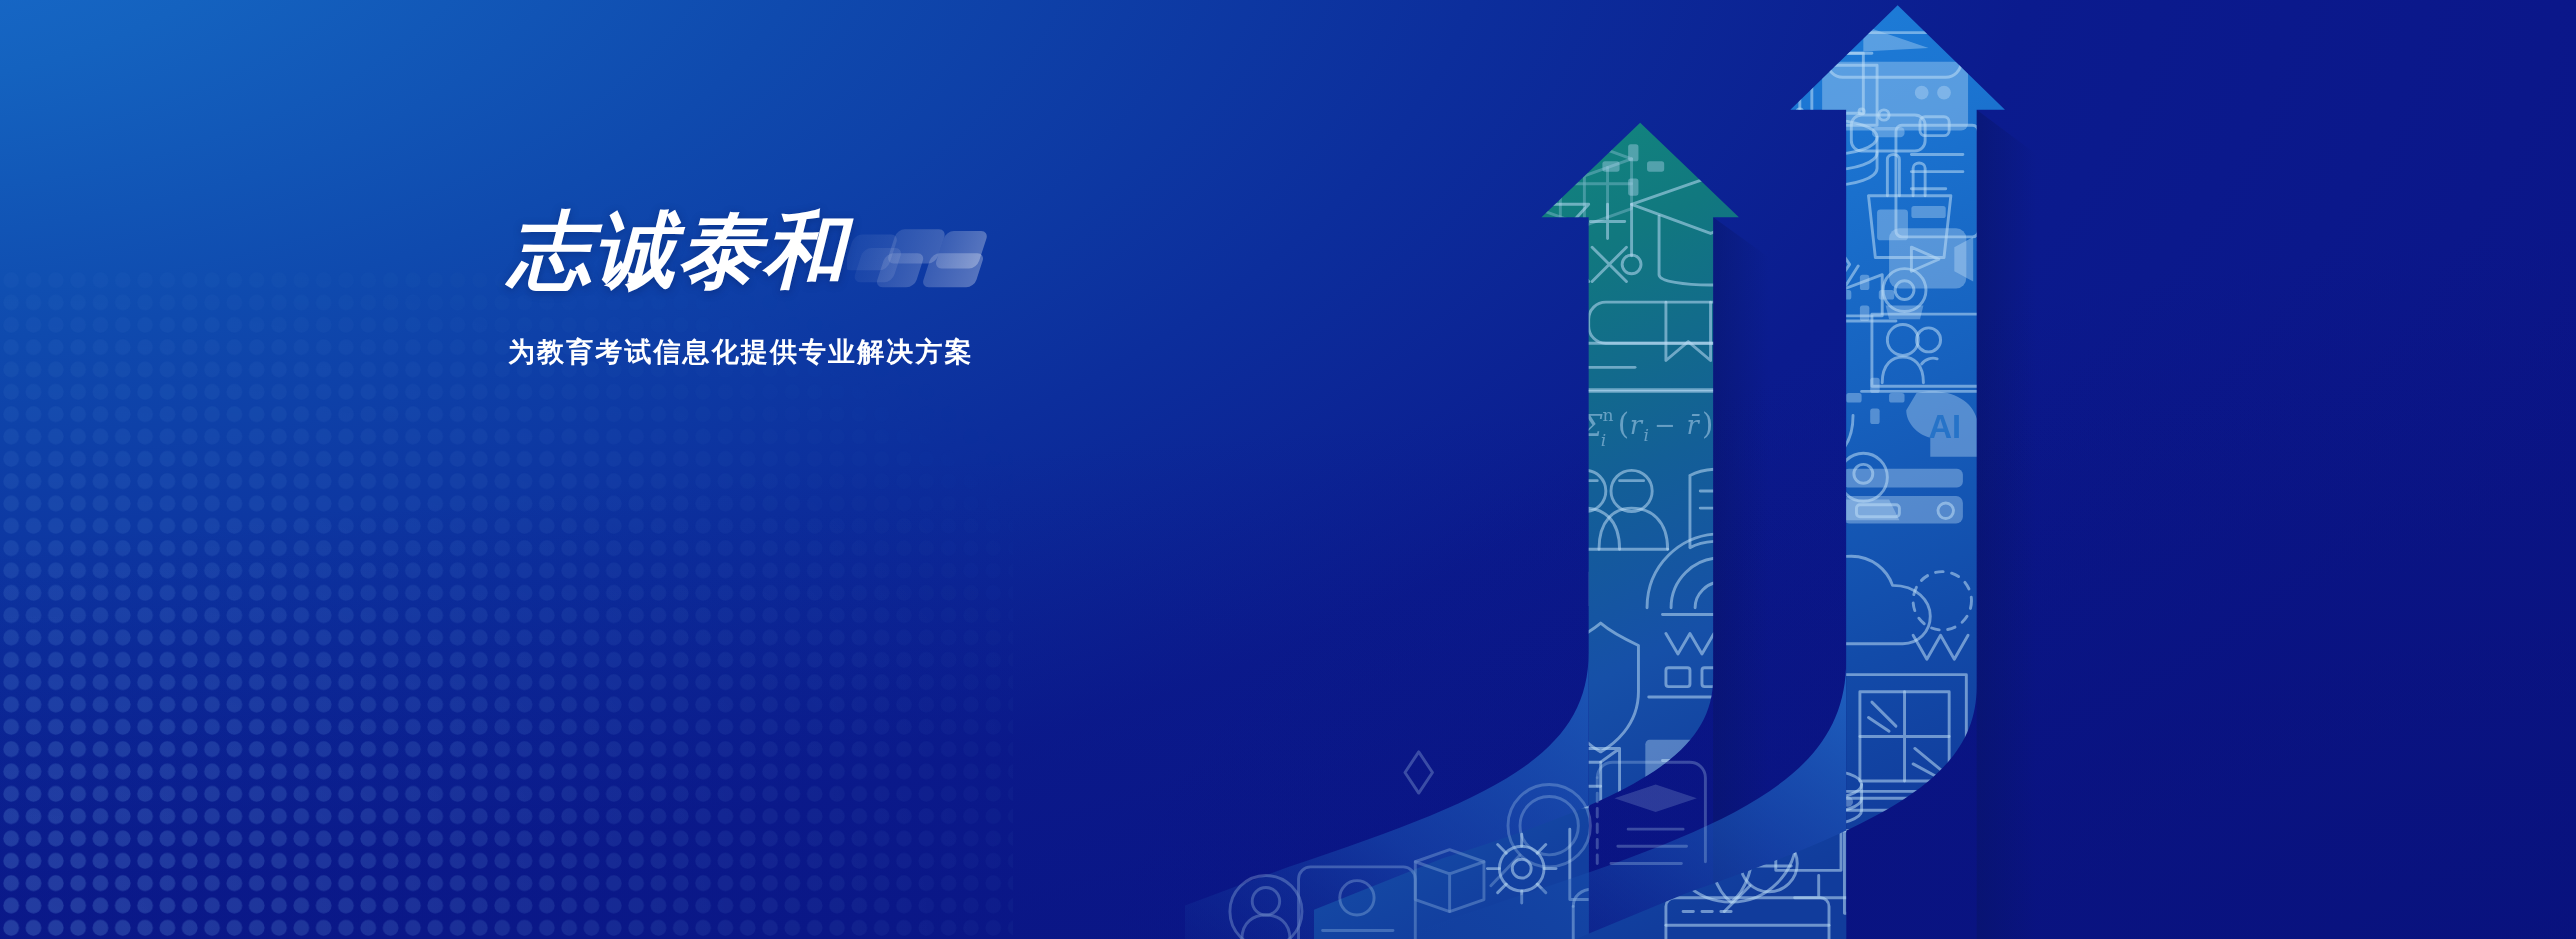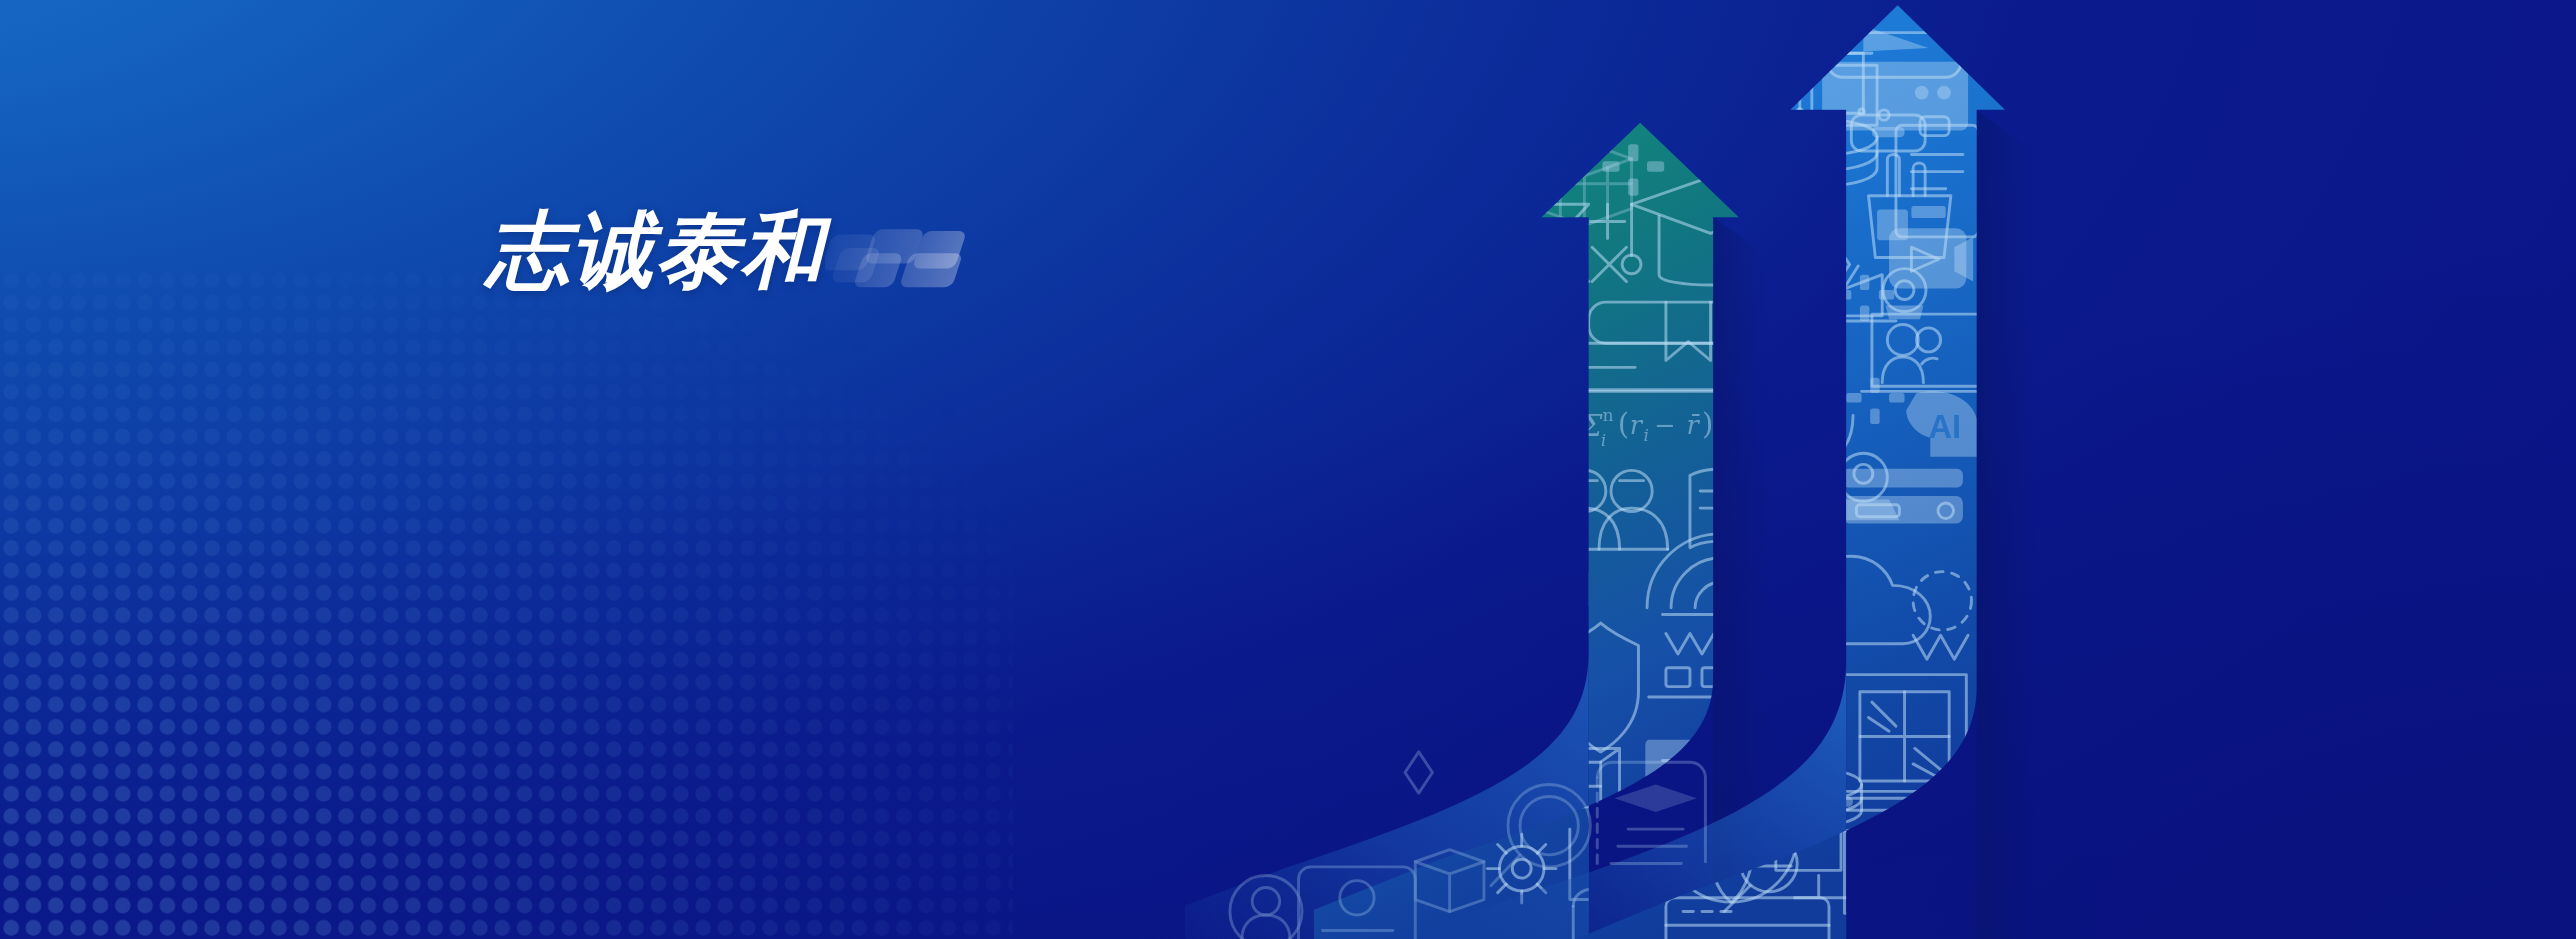--- a/index.html
+++ b/index.html
@@ -41,21 +41,21 @@
     left: 0;
     bottom: 0;
     width: 1013px;
     height: 670px;
     pointer-events: none;
   }
 
   
   .hero {
     position: absolute;
-    left: 486px;
+    left: 508px;
     top: 203px;
     width: 945px;
   }
   .title-row {
     position: relative;
     height: 103px;
   }
   .brand-title {
     position: absolute;
     left: 0;
@@ -616,17 +616,18 @@
           <rect x="30" y="34" width="46" height="40" rx="9" fill="url(#pg1)"></rect>
           <rect x="62" y="12" width="58" height="40" rx="9" fill="url(#pg2)"></rect>
           <rect x="58" y="40" width="46" height="40" rx="9" fill="url(#pg2)"></rect>
           <rect x="120" y="14" width="50" height="44" rx="9" fill="url(#pg3)"></rect>
           <rect x="112" y="40" width="62" height="40" rx="9" fill="url(#pg3)"></rect>
         </g>
       </svg>
     </div>
 
     <div class="tagline">
+      <div class="tagline-line">为教育考试信息化提供专业解决方案</div>
     </div>
   </div>
 
 </div>
 
 
 </body></html>

